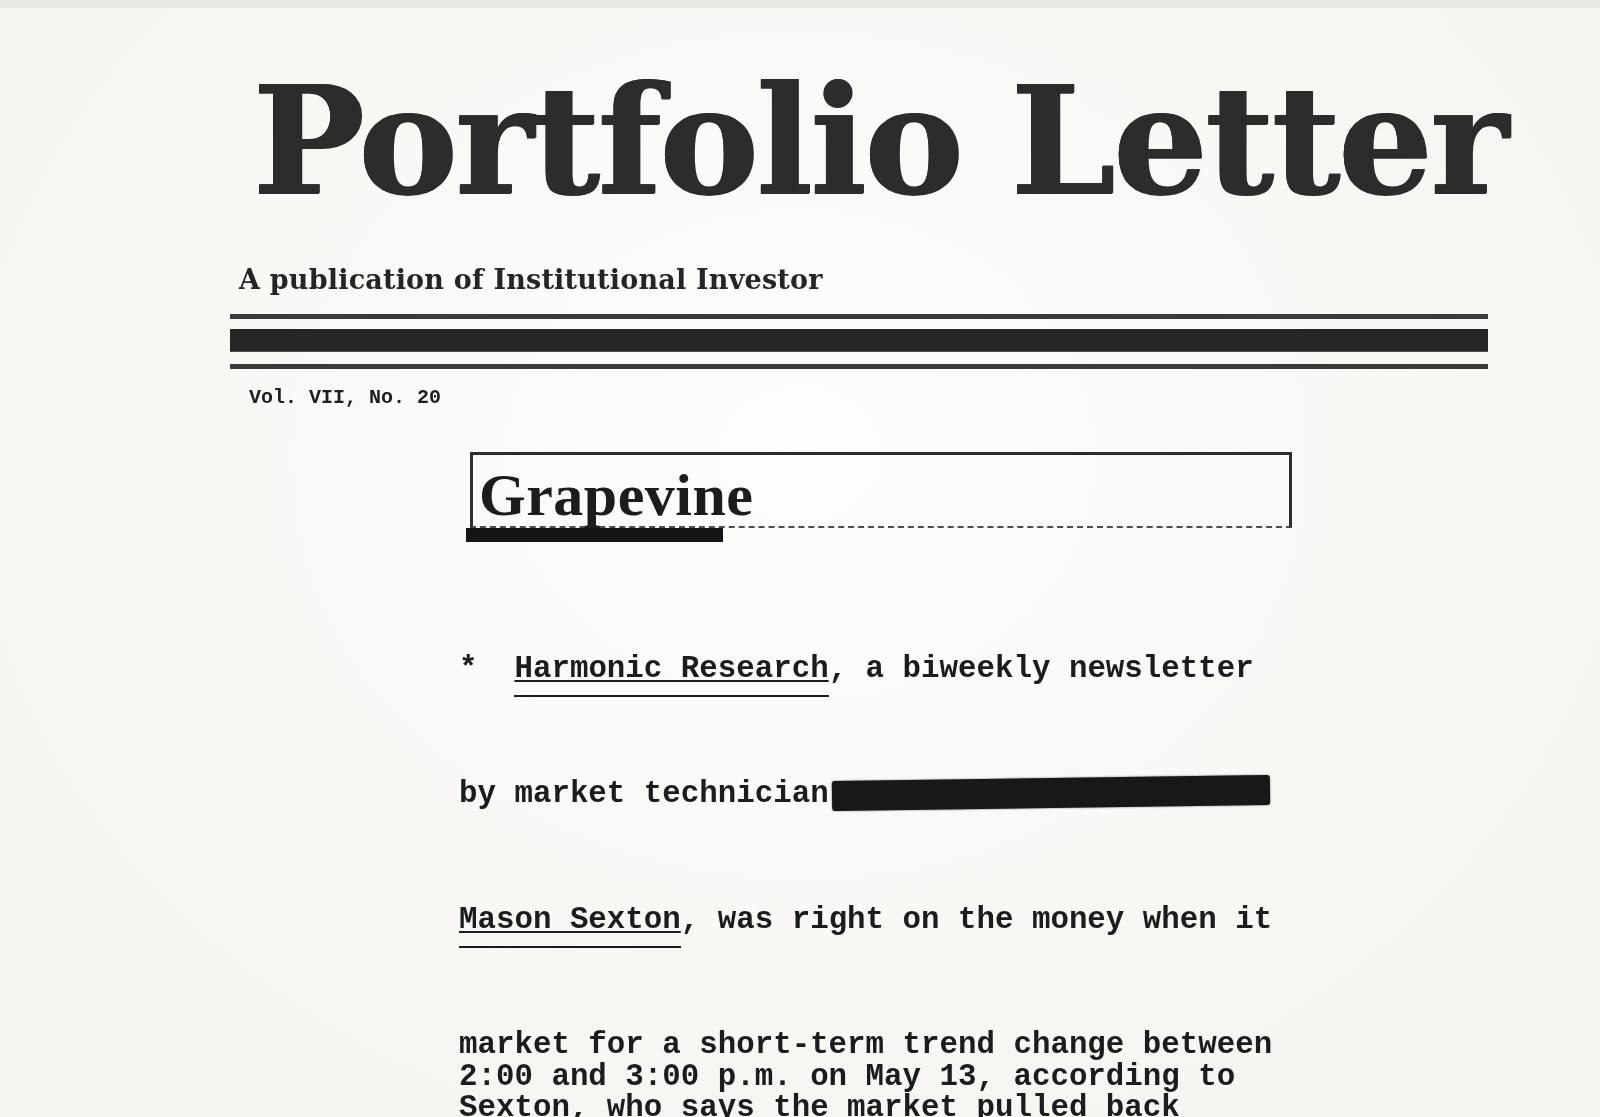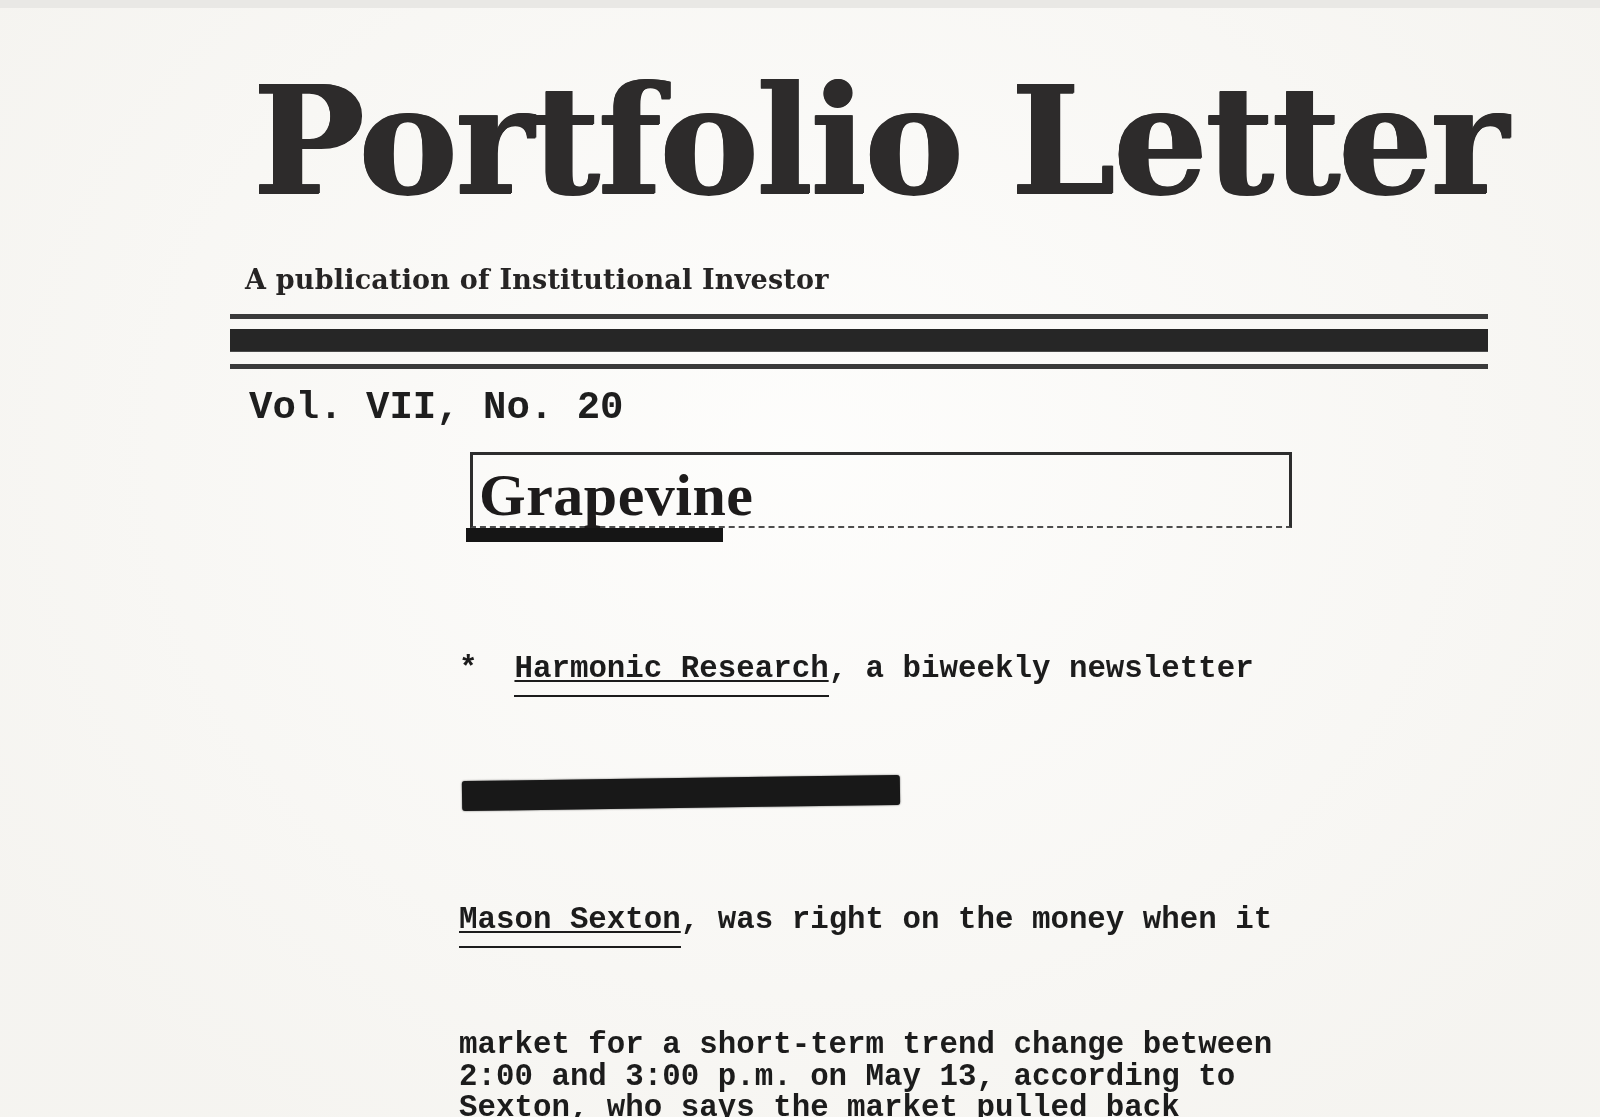--- a/index.html
+++ b/index.html
@@ -24,40 +24,40 @@
     font-family: "DejaVu Serif", serif;
     font-weight: bold;
     font-size: 150px;
     line-height: 1.1;
     letter-spacing: -3px;
     color: #2d2b2b;
     text-shadow: 1px 0 0 #2d2b2b, 0 1px 0 #2d2b2b;
     white-space: nowrap;
   }
   .masthead-tagline {
-    left: 245px; top: 256px;
+    left: 239px; top: 256px;
     font-family: "DejaVu Serif", serif;
     font-weight: bold;
     font-size: 27px;
     color: #262424;
     letter-spacing: 0.2px;
     white-space: nowrap;
   }
 
   
   .rule { left: 230px; width: 1258px; }
   .rule-thin-top    { top: 306px; height: 5px;  background: #3a3a3a; }
   .rule-thick       { top: 321px; height: 22px; background: #262626; box-shadow: 0 1px 0 #4a4a4a; }
   .rule-thin-bottom { top: 356px; height: 5px;  background: #3a3a3a; }
 
   
   .issue-line {
     font-family: "Liberation Mono", monospace;
     font-weight: bold;
-    font-size: 39px;
+    font-size: 20px;
     color: #1e1e1e;
     top: 378px;
     white-space: pre;
   }
   .issue-volume { left: 249px; }
   .issue-date   { left: 690px; }
 
   
   .grapevine-box {
     left: 470px; top: 444px;
@@ -132,21 +132,21 @@
   <div class="abs grapevine-box"></div>
 
   <div class="abs grapevine-heading">Grapevine</div>
 
   <div class="abs grapevine-underline-bar"></div>
 
   <div class="abs article">
 
     <div class="body-line"><span>*  </span><span class="u2">Harmonic Research</span><span>, a biweekly newsletter</span></div>
 
-    <div class="body-line"><span class="redaction"></span></div>
+    <div class="body-line"><span>by market technician</span><span class="redaction"></span></div>
 
     <div class="body-line"><span class="u2">Mason Sexton</span><span>, was right on the money when it</span></div>
 
     <div><div class="body-line">market for a short-term trend change between</div><div class="body-line">2:00 and 3:00 p.m. on May 13, according to</div><div class="body-line">Sexton, who says the market pulled back</div><div class="body-line">about 10 points.  And the newsletter was</div></div>
 
   </div>
 
 </div>
 
 </body></html>

